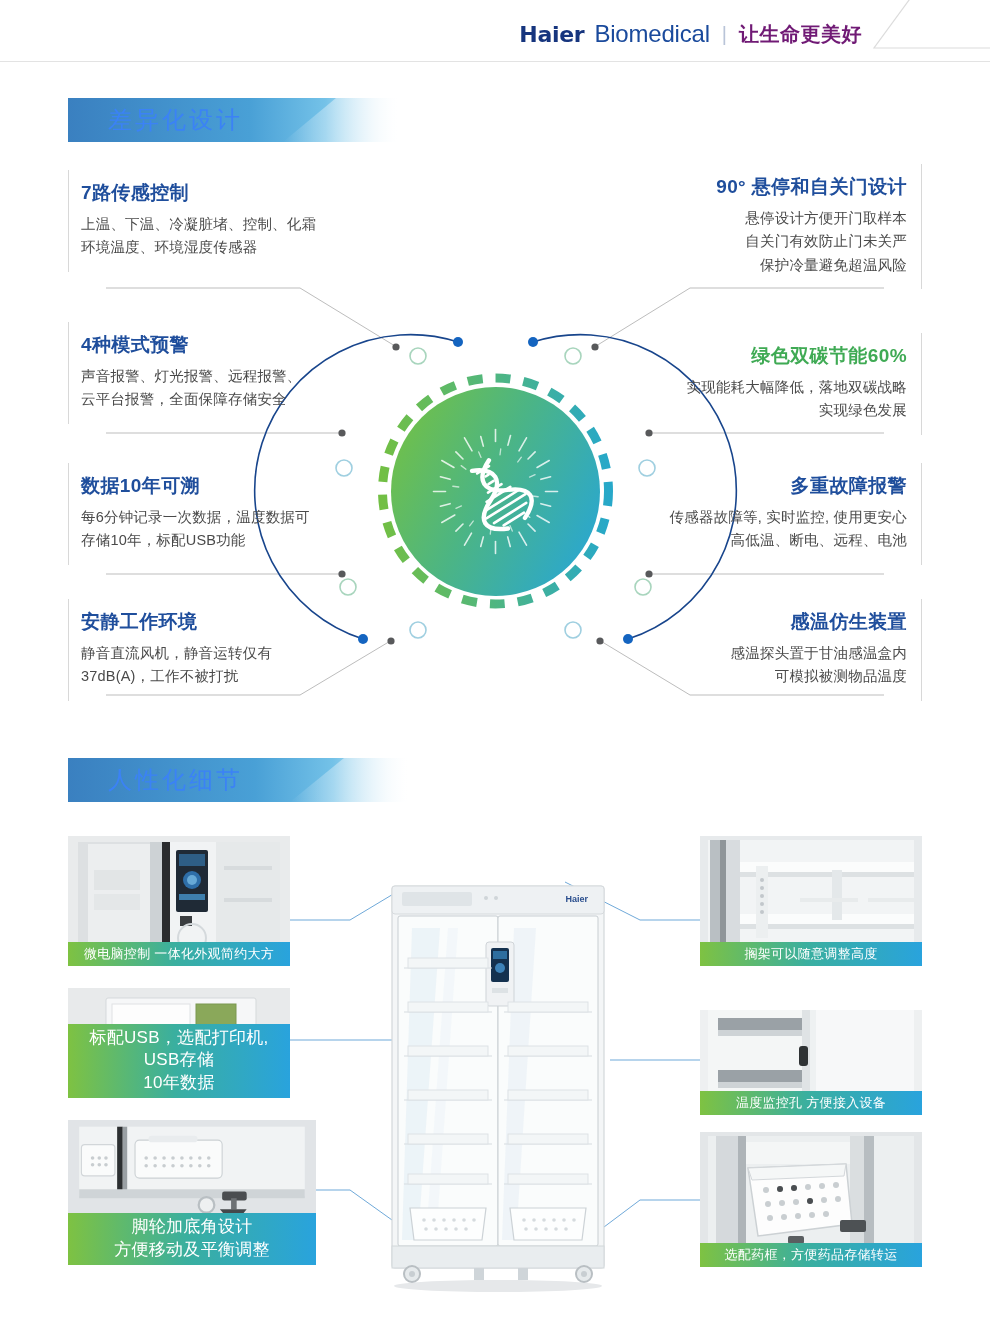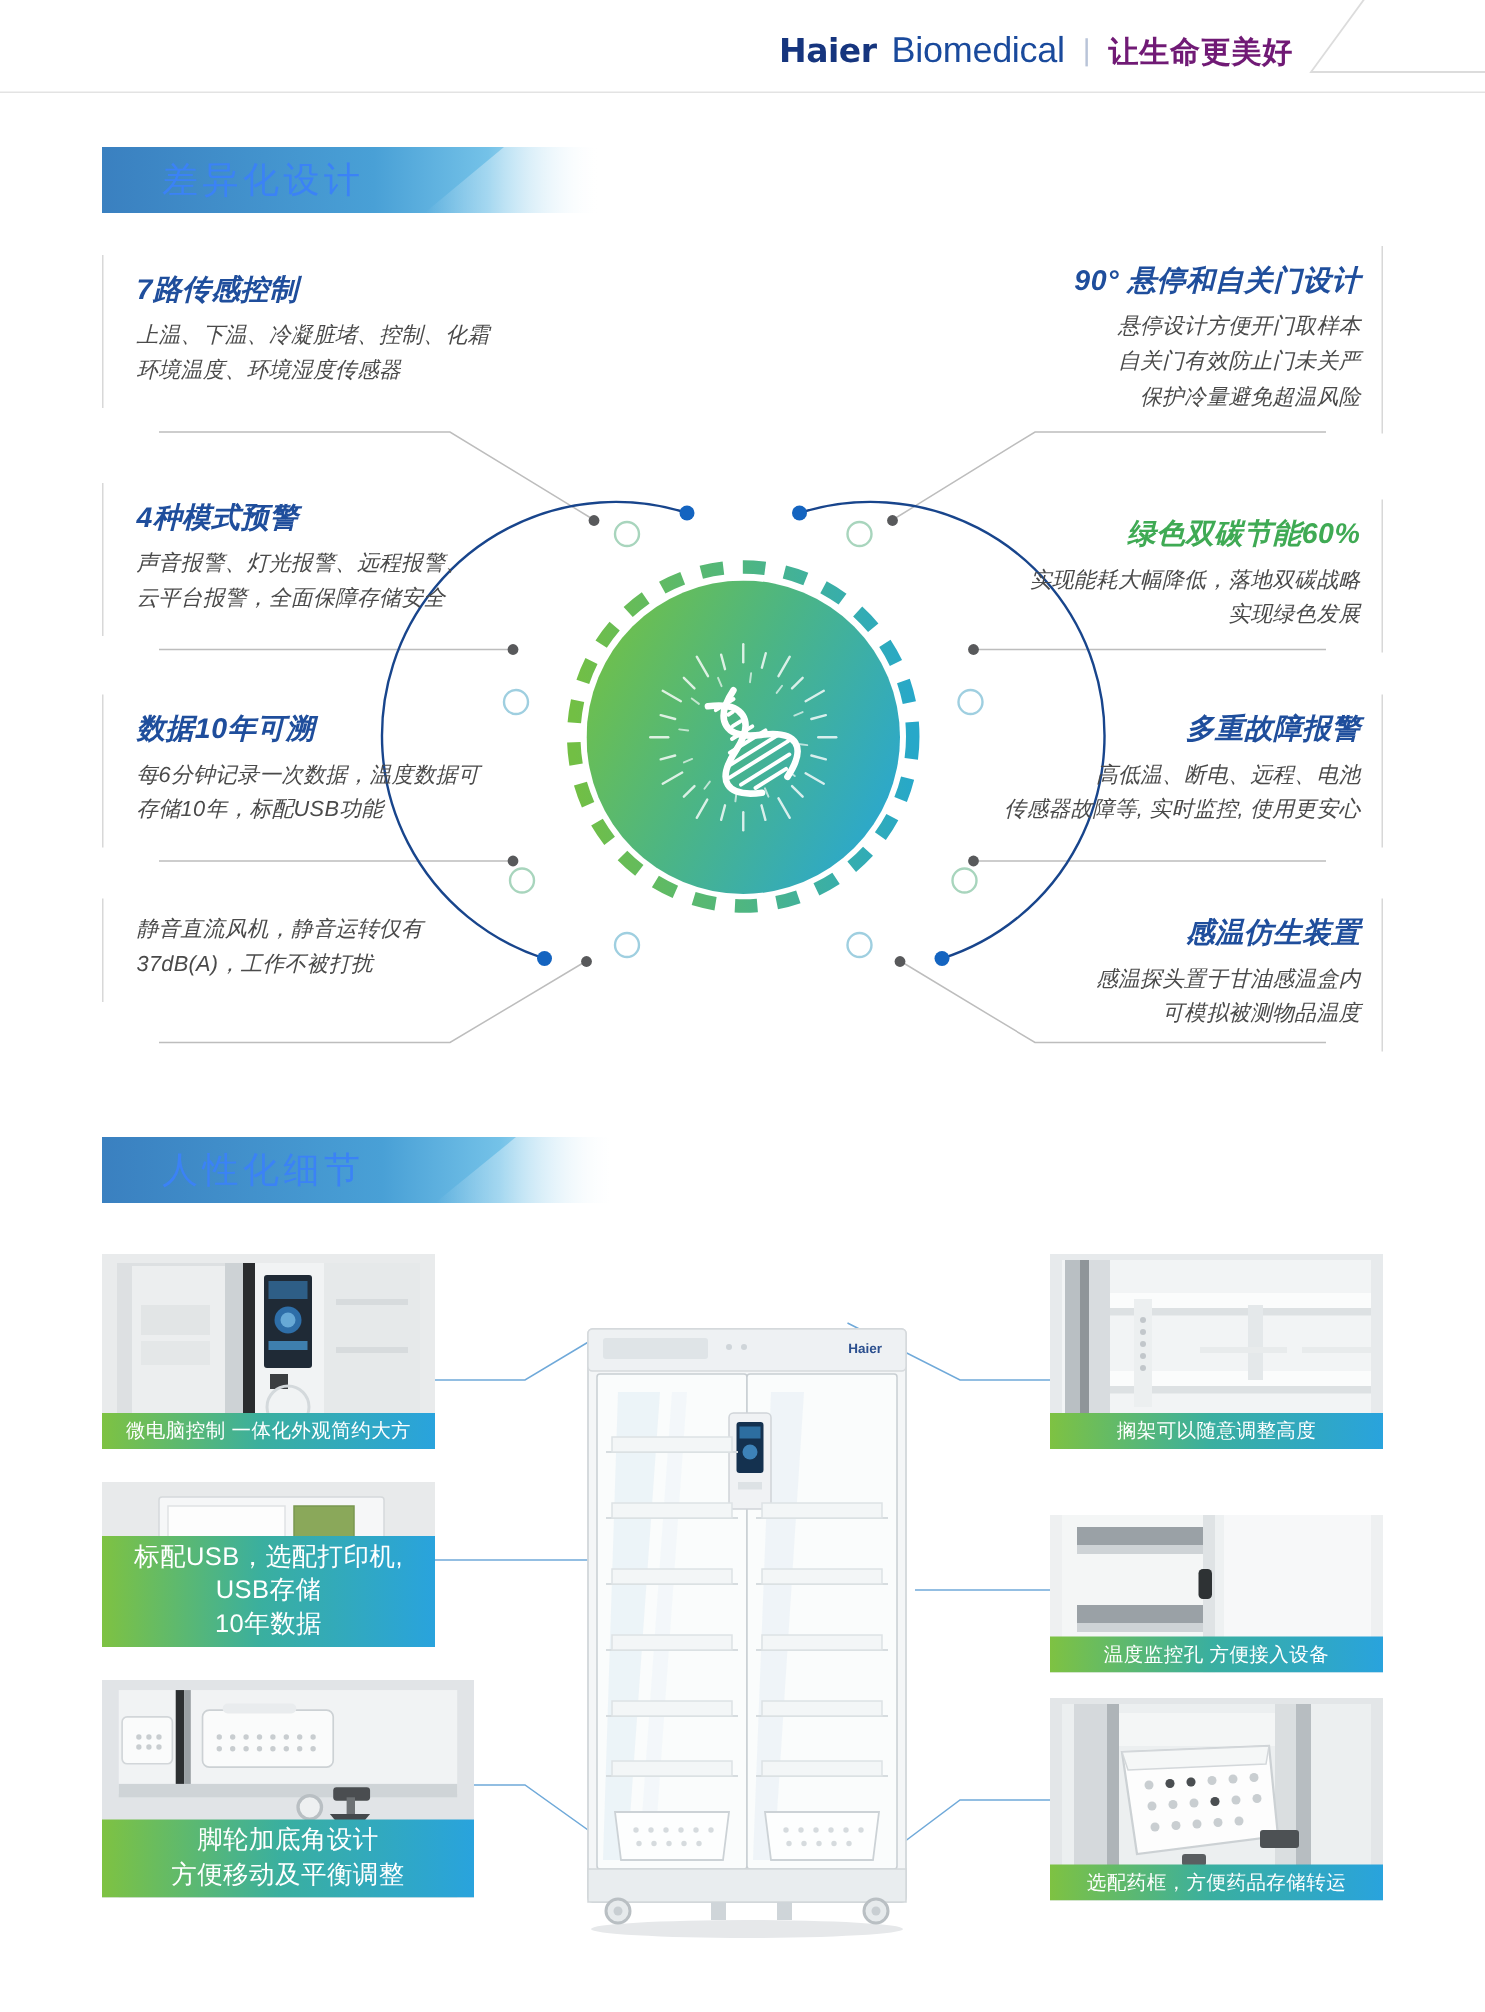--- a/index.html
+++ b/index.html
@@ -27,21 +27,21 @@
   .sect-bar .bar-bg { position:absolute; inset:0; }
   .sect-bar .bar-label {
     position:absolute; left:40px; top:50%; transform:translateY(-50%);
     font-size:24px; color:#3b82f6; letter-spacing:3px; font-weight:400;
   }
 
   
   .feature-area { position:absolute; left:0; top:150px; width:990px; height:580px; }
   .svg-lines { position:absolute; left:0; top:0; width:990px; height:580px; pointer-events:none; }
 
-  .fcard { position:absolute; padding:10px 14px 12px 22px;font-style:italic; }
+  .fcard { position:absolute; padding:10px 14px 12px 12px; }
   .fcard .f-title { font-size:19px; font-weight:bold; color:#1f4e9c; margin-bottom:7px; letter-spacing:0.4px; }
   .fcard .f-title.green { color:#3faa54; }
   .fcard .f-line { font-size:14.5px; color:#4a4a4a; line-height:1.62; letter-spacing:0.2px; }
   .fcard.left  { text-align:left;  border-left:1px solid #d8d8d8; }
   .fcard.right { text-align:right; border-right:1px solid #d8d8d8; }
 
   
   .center-wrap { position:absolute; left:355px; top:330px; width:280px; height:280px; }
 
   
@@ -319,41 +319,42 @@
       <div class="f-line">云平台报警，全面保障存储安全</div>
     </div>
 
     <div class="fcard left" style="left:68px; top:313px; width:300px;">
       <div class="f-title">数据10年可溯</div>
       <div class="f-line">每6分钟记录一次数据，温度数据可</div>
       <div class="f-line">存储10年，标配USB功能</div>
     </div>
 
     <div class="fcard left" style="left:68px; top:449px; width:300px;">
+      <div class="f-title">安静工作环境</div>
       <div class="f-line">静音直流风机，静音运转仅有</div>
       <div class="f-line">37dB(A)，工作不被打扰</div>
     </div>
 
     <div class="fcard right" style="left:622px; top:14px; width:300px;">
       <div class="f-title">90° 悬停和自关门设计</div>
       <div class="f-line">悬停设计方便开门取样本</div>
       <div class="f-line">自关门有效防止门未关严</div>
       <div class="f-line">保护冷量避免超温风险</div>
     </div>
 
     <div class="fcard right" style="left:622px; top:183px; width:300px;">
       <div class="f-title green">绿色双碳节能60%</div>
       <div class="f-line">实现能耗大幅降低，落地双碳战略</div>
       <div class="f-line">实现绿色发展</div>
     </div>
 
     <div class="fcard right" style="left:622px; top:313px; width:300px;">
       <div class="f-title">多重故障报警</div>
+      <div class="f-line">传感器故障等, 实时监控, 使用更安心</div>
       <div class="f-line">高低温、断电、远程、电池</div>
-      <div class="f-line">传感器故障等, 实时监控, 使用更安心</div>
     </div>
 
     <div class="fcard right" style="left:622px; top:449px; width:300px;">
       <div class="f-title">感温仿生装置</div>
       <div class="f-line">感温探头置于甘油感温盒内</div>
       <div class="f-line">可模拟被测物品温度</div>
     </div>
   </div>
 
   <div class="sect-bar" style="left:68px; top:758px; width:340px;">

